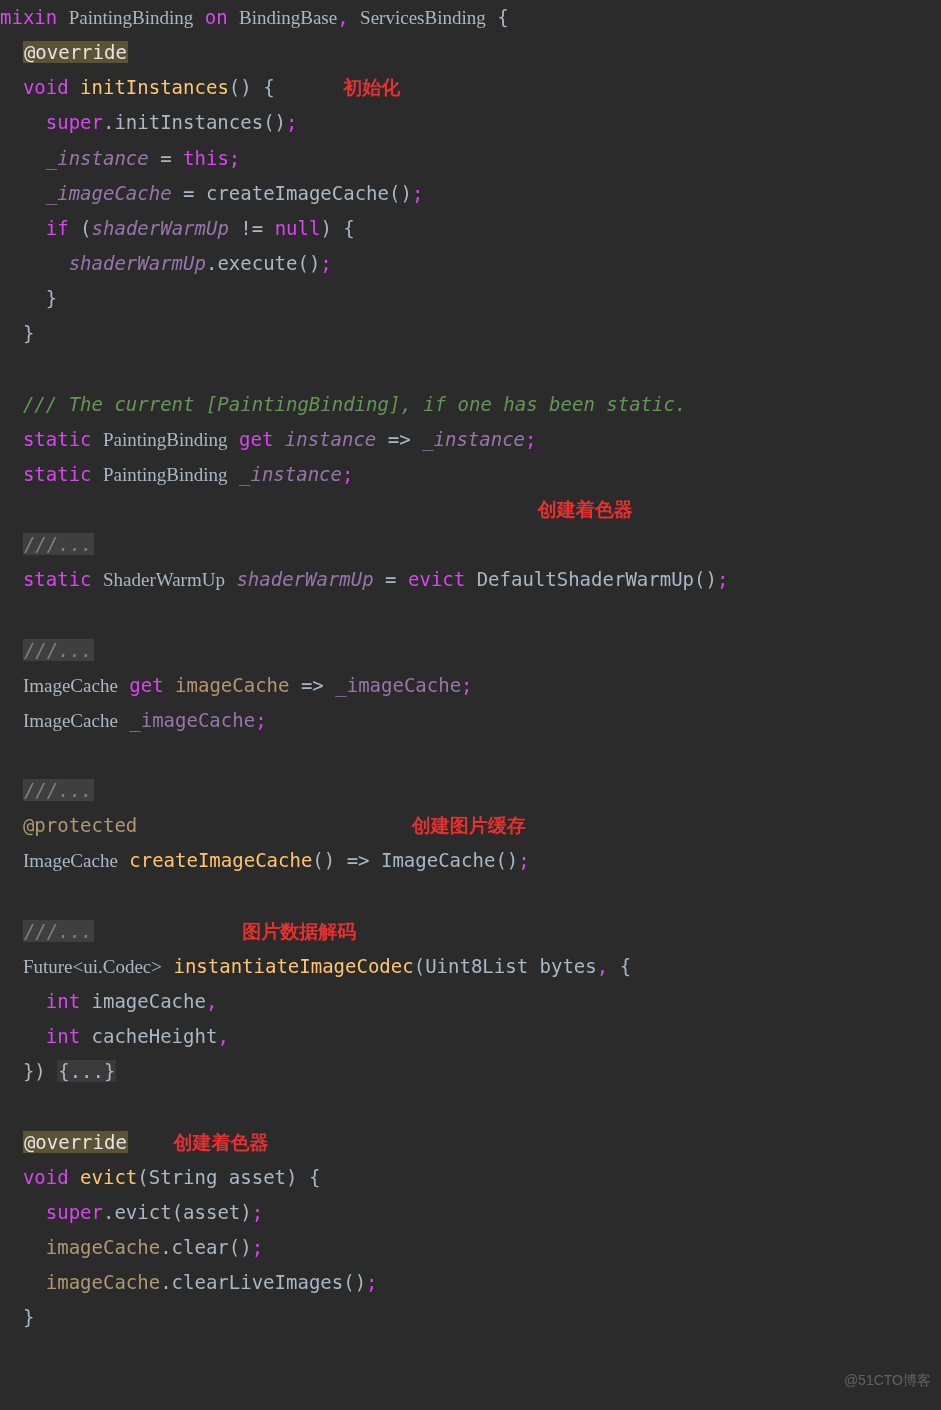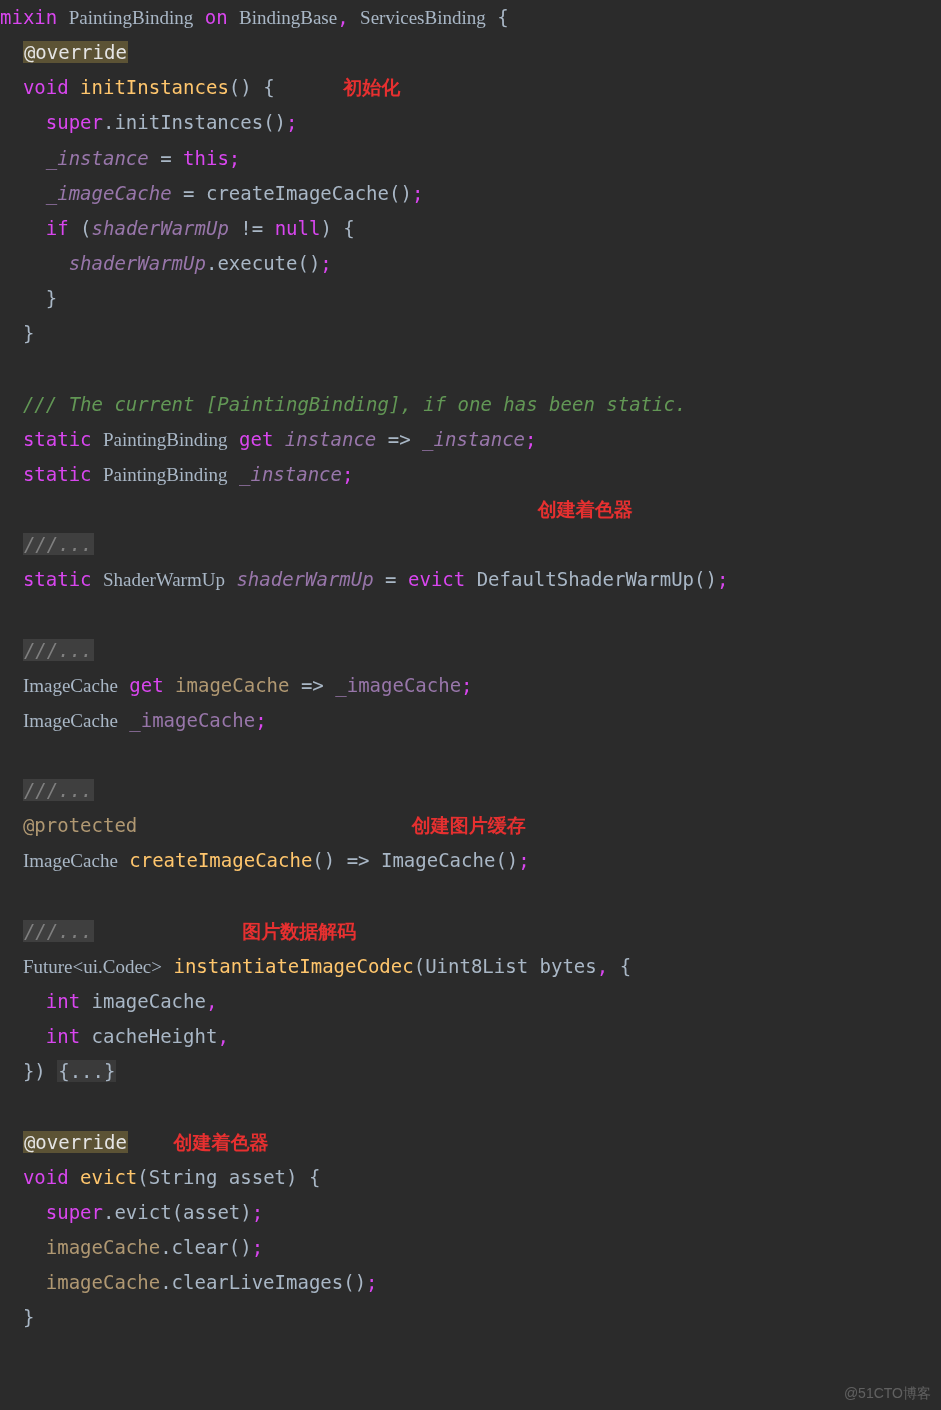--- a/index.html
+++ b/index.html
@@ -31,21 +31,21 @@
   .purple { color: #9876aa; }
   .doccomment { color: #629755; font-style: italic; }
   .anno-hl { background: #5c5335; color: #e5e5e5; padding: 0 1px; }
   .comment-hl { background: #3f3f3f; color: #808080; font-style: italic; padding: 0 1px;}
   .fold-hl { background: #3a3a3a; color: #a9b7c6; padding: 0 1px; }
   .punct { color: #a9b7c6; }
   .red-note { color: #e73030; font-style: normal; font-weight: 700; }
   .watermark {
     position: absolute;
     right: 10px;
-    bottom: 3px;
+    bottom: 16px;
     color: rgba(255,255,255,0.25);
     font-family: sans-serif;
     font-size: 14px;
   }
 </style>
 </head>
 <body>
 
 <pre><span class="kw">mixin</span> <span class="type">PaintingBinding</span> <span class="kw">on</span> <span class="type">BindingBase</span><span class="kw">,</span> <span class="type">ServicesBinding</span> <span class="punct">{</span>
   <span class="anno-hl">@override</span>

